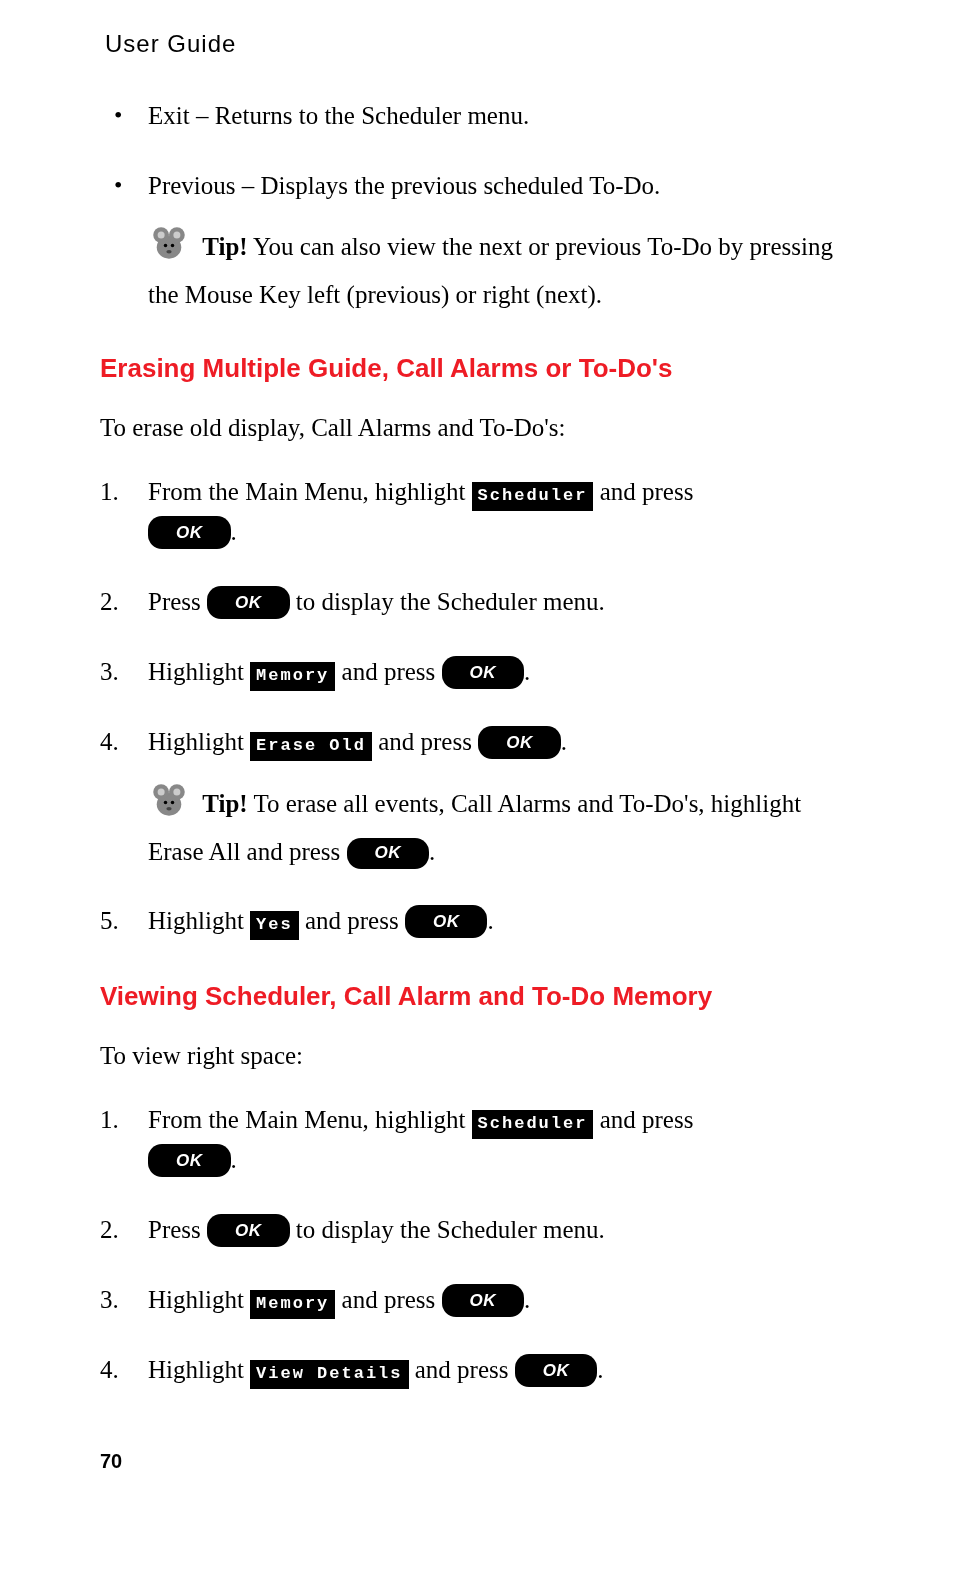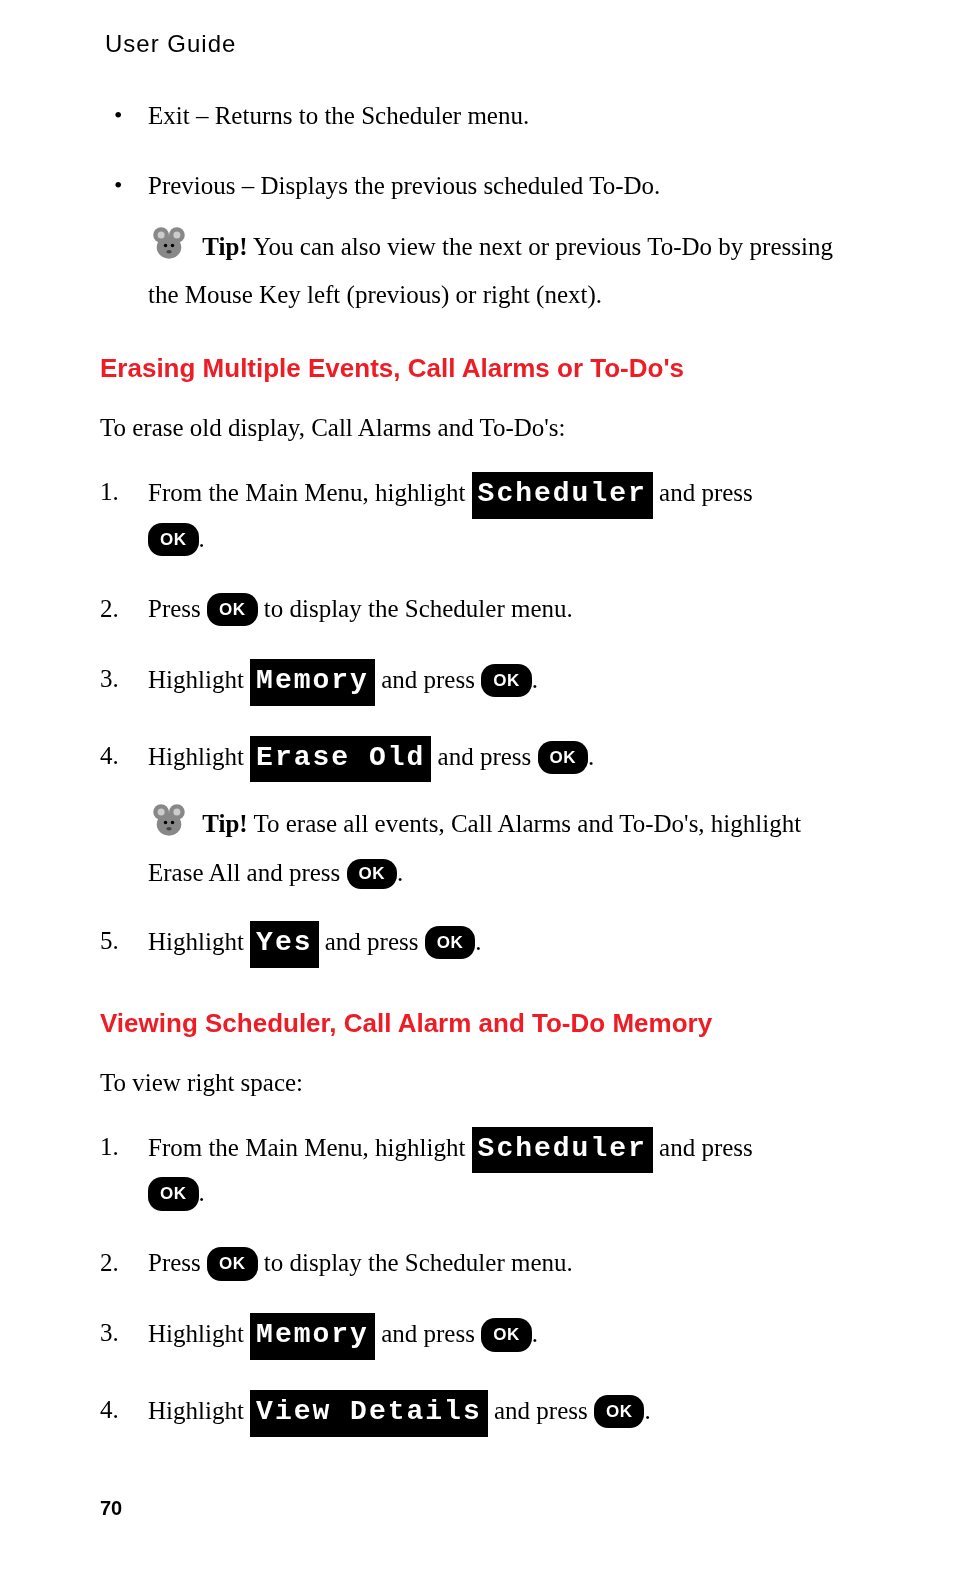--- a/index.html
+++ b/index.html
@@ -73,34 +73,35 @@
   .tip-icon svg { width: 42px; height: 42px; }
   .tip-label { font-weight: bold; }
   .lcd {
     display: inline-block;
     background: #000;
     color: #fff;
     font-family: 'Courier New', monospace;
     font-weight: bold;
     letter-spacing: 2px;
     padding: 0 6px 2px 6px;
-    font-size: 28px;
+    font-size: 17px;
     vertical-align: baseline;
   }
   .ok-pill {
     display: inline-block;
     background: #000;
     color: #fff;
     font-family: Arial, Helvetica, sans-serif;
     font-weight: bold;
     font-size: 17px;
-    padding: 3px 12px;
+    padding: 3px 28px;
     border-radius: 14px;
     vertical-align: 2px;
     letter-spacing: 0.5px;
+    font-style: italic;
   }
   .page-number {
     font-family: Arial, Helvetica, sans-serif;
     font-weight: bold;
     font-size: 20px;
     margin-top: 60px;
   }
 </style>
 </head>
 <body>
@@ -125,21 +126,21 @@
           <circle cx="28" cy="28" r="2" fill="#000"></circle>
           <ellipse cx="24" cy="35" rx="3" ry="2" fill="#444"></ellipse>
         </svg>
       </span>
       <span class="tip-label">Tip!</span>
       <span> </span><span>You can also view the next or previous To-Do by pressing the Mouse Key left (previous) or right (next).</span>
     </div>
   </li>
 </ul>
 
-<div class="section-heading">Erasing Multiple Events, Call Alarms or To-Do's</div>
+<div class="section-heading">Erasing Multiple Guide, Call Alarms or To-Do's</div>
 <div class="intro-text">To erase old display, Call Alarms and To-Do's:</div>
 
 <ol class="steps">
   <li>
     <span>From the Main Menu, highlight </span><span class="lcd">Scheduler</span><span> and press </span><br><span class="ok-pill">OK</span><span>.</span>
   </li>
   <li>
     <span>Press </span><span class="ok-pill">OK</span><span> to display the Scheduler menu.</span>
   </li>
   <li>

